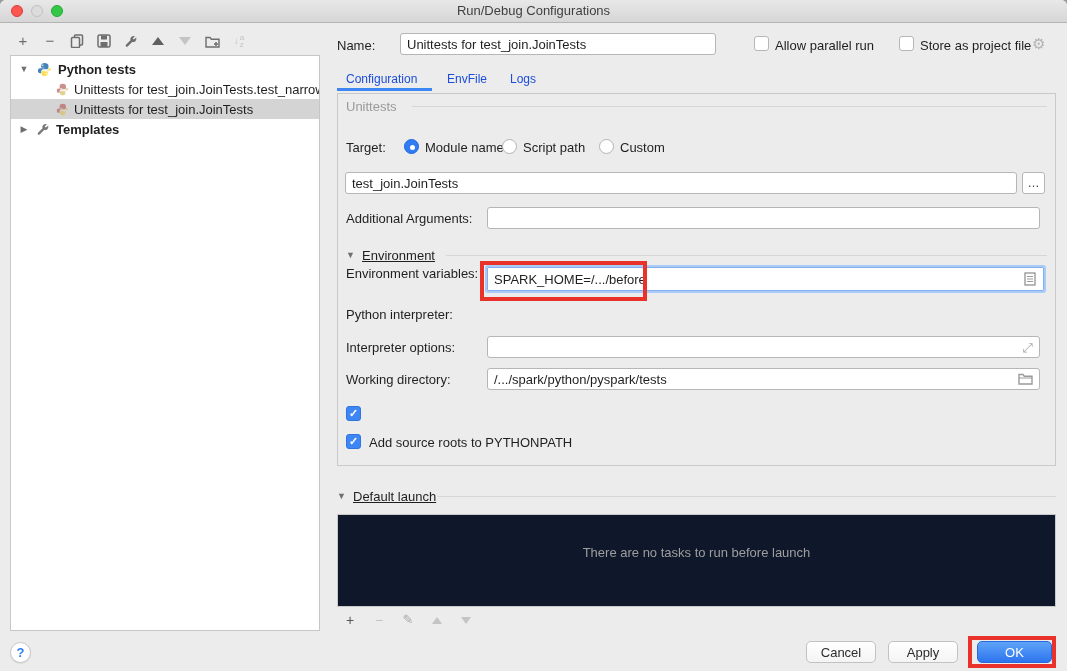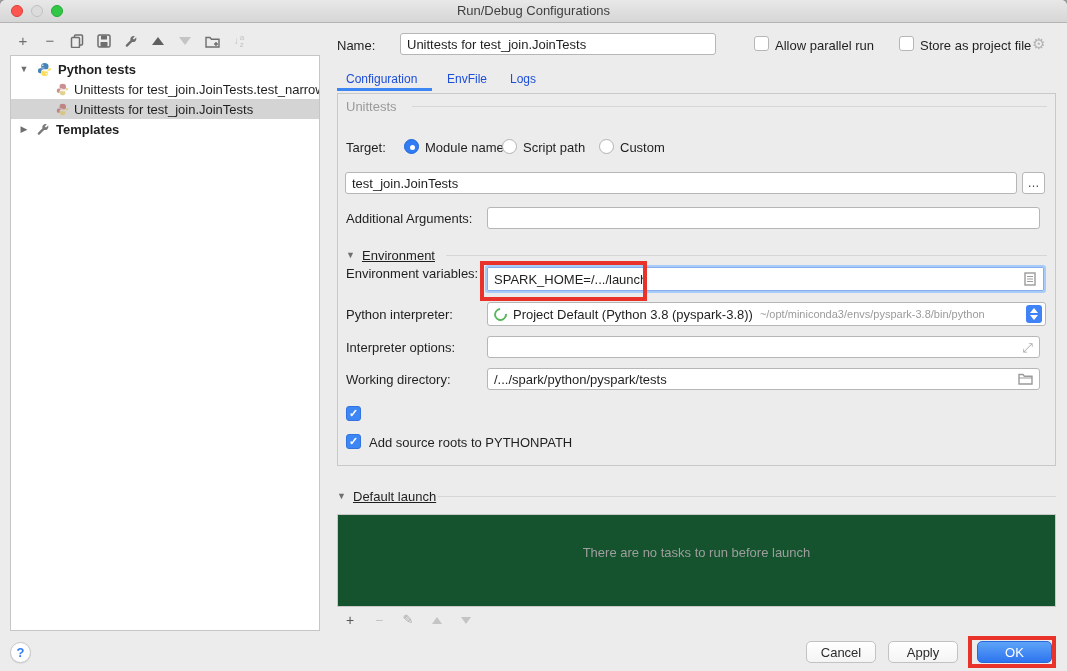--- a/index.html
+++ b/index.html
@@ -46,21 +46,21 @@
   .hintpath{font-size:11px;color:#9b9b9b;margin-left:7px;}
   .minibtn{position:absolute;background:#fff;border:1px solid #b6b6b6;border-radius:3px;box-sizing:border-box;font-size:12px;color:#444;display:flex;align-items:center;justify-content:center;}
   .redbox{position:absolute;border:4px solid #e8322a;box-sizing:border-box;z-index:6;}
   .focusfld{position:absolute;left:485px;top:265px;width:561px;height:28px;box-sizing:border-box;border:2px solid #a9cbf8;border-radius:3px;background:#fff;z-index:2;}
   .focusinner{position:absolute;inset:0;border:1px solid #85aef0;border-radius:1px;display:flex;align-items:center;padding:0 6px;font-size:13px;color:#1f1f1f;}
   .stepper{position:absolute;right:3px;top:2px;width:16px;height:18px;background:#3f83f7;border-radius:3px;display:flex;flex-direction:column;align-items:center;justify-content:center;gap:2px;}
   .stp-up{width:0;height:0;border-left:4px solid transparent;border-right:4px solid transparent;border-bottom:5px solid #fff;}
   .stp-dn{width:0;height:0;border-left:4px solid transparent;border-right:4px solid transparent;border-top:5px solid #fff;}
   .greenring{width:13px;height:13px;border:2px solid #5cb85f;border-radius:50%;box-sizing:border-box;border-top-color:transparent;transform:rotate(40deg);flex:0 0 auto;margin-right:6px;}
   .fldicon{position:absolute;color:#9b9b9b;font-size:13px;}
-  .blbox{position:absolute;left:337px;top:514px;width:719px;height:93px;background:#14532d;border:1px solid #c9c9c9;box-sizing:border-box;}
+  .blbox{position:absolute;left:337px;top:514px;width:719px;height:93px;background:#0f172a;border:1px solid #c9c9c9;box-sizing:border-box;}
   .blempty{position:absolute;left:0;right:0;top:30px;text-align:center;font-size:13px;color:#9e9e9e;}
   .bltools{position:absolute;left:342px;top:611px;display:flex;gap:13px;align-items:center;height:18px;}
   .btn{position:absolute;height:22px;box-sizing:border-box;border:1px solid #c2c2c2;border-radius:5px;background:linear-gradient(#ffffff,#f4f4f4);font-size:13px;color:#2b2b2b;display:flex;align-items:center;justify-content:center;}
   .btn.primary{background:linear-gradient(#5ea4f9,#2e74ee);border:1px solid #2a68d9;color:#fff;}
   .help{position:absolute;left:10px;top:642px;width:21px;height:21px;border-radius:50%;background:#fff;border:1px solid #c6c6c6;box-sizing:border-box;display:flex;align-items:center;justify-content:center;color:#2f7cf5;font-size:13px;font-weight:bold;box-shadow:0 1px 1px rgba(0,0,0,.08);}
   svg{display:block;}
 </style>
 </head>
 <body>
 
@@ -187,41 +187,32 @@
     <span></span>
   </div>
 
   <div class="twisty" style="left:346px;top:250px;">▼</div>
   <div class="sechead secdark" style="left:362px;top:248px;">Environment</div>
   <div class="grayline" style="left:446px;top:255px;width:601px;"></div>
 
   <div class="lbl" style="left:346px;top:266px;">Environment variables:</div>
   <div class="focusfld">
     <div class="focusinner">
-      <span>SPARK_HOME=/.../launch</span>
+      <span>SPARK_HOME=/.../before</span>
     </div>
     <span class="fldicon" style="right:8px;top:5px;">
       <svg width="12" height="14" viewBox="0 0 12 14">
           <rect x="1" y="1" width="10" height="12" fill="none" stroke="#9b9b9b" stroke-width="1.4"></rect>
           <path d="M3 4.5h6M3 7h6M3 9.5h6" stroke="#9b9b9b" stroke-width="1.2"></path>
         </svg>
     </span>
   </div>
   <div class="redbox" style="left:480px;top:261px;width:167px;height:40px;"></div>
 
   <div class="lbl" style="left:346px;top:307px;">Python interpreter:</div>
-  <div class="fld" style="left:487px;top:302px;width:559px;height:24px;">
-    <span class="greenring"></span>
-    <span>Project Default (Python 3.8 (pyspark-3.8))</span>
-    <span class="hintpath">~/opt/miniconda3/envs/pyspark-3.8/bin/python</span>
-    <span class="stepper">
-        <span class="stp-up"></span>
-        <span class="stp-dn"></span>
-      </span>
-  </div>
 
   <div class="lbl" style="left:346px;top:340px;">Interpreter options:</div>
   <div class="fld" style="left:487px;top:336px;width:553px;">
     <span></span>
     <span class="fldicon" style="right:6px;top:3px;color:#a8a8a8;">⤢</span>
   </div>
 
   <div class="lbl" style="left:346px;top:372px;">Working directory:</div>
   <div class="fld" style="left:487px;top:368px;width:553px;">
     <span>/.../spark/python/pyspark/tests</span>

